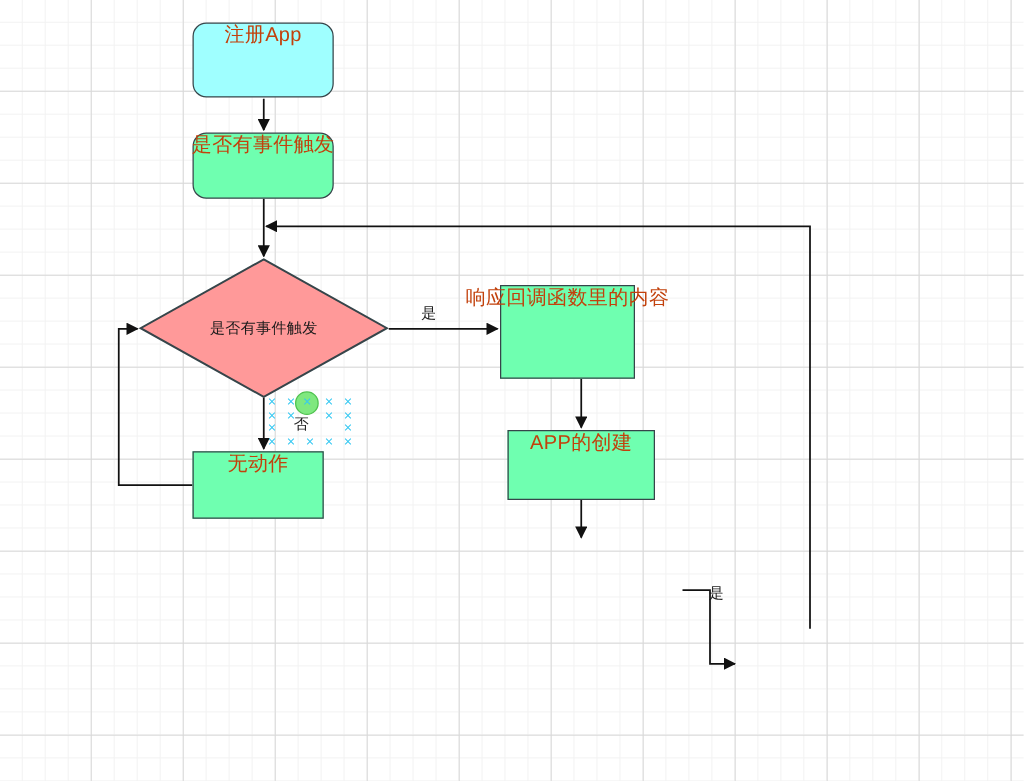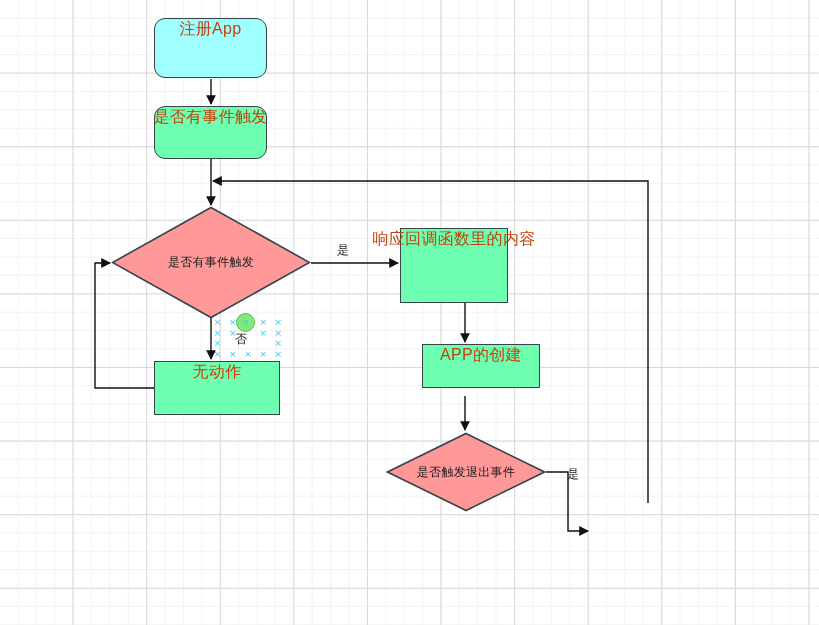--- a/index.html
+++ b/index.html
@@ -158,38 +158,32 @@
     <span class="node-label">是否有事件触发</span>
   </div>
 
   <div class="diamond-wrap" style="left:111px; top:206px; width:200px; height:113px;">
     <svg width="200" height="113" viewBox="0 0 200 113">
       <polygon points="100,1.5 198.5,56.5 100,111.5 1.5,56.5" fill="#FF9999" stroke="#36454A" stroke-width="1.6"></polygon>
     </svg>
     <div class="diamond-label">是否有事件触发</div>
   </div>
 
-  <div class="node rect" style="left:154px; top:361px; width:126px; height:54px; background:#6FFFB0;">
+  <div class="node rect" style="left:154px; top:361px; width:105px; height:54px; background:#6FFFB0;">
     <span class="node-label">无动作</span>
   </div>
 
   <div class="node rect" style="left:400px; top:228px; width:108px; height:75px; background:#6FFFB0;">
     <span class="node-label">响应回调函数里的内容</span>
   </div>
 
-  <div class="node rect" style="left:406px; top:344px; width:118px; height:44px; background:#6FFFB0;margin-left:16px;">
+  <div class="node rect" style="left:406px; top:344px; width:118px; height:56px; background:#6FFFB0;">
     <span class="node-label">APP的创建</span>
   </div>
 
-  <div class="diamond-wrap" style="left:386px; top:432px; width:160px; height:80px;">
-    <svg width="160" height="80" viewBox="0 0 160 80">
-      <polygon points="80,1.5 158.5,40 80,78.5 1.5,40" fill="#FF9999" stroke="#36454A" stroke-width="1.6"></polygon>
-    </svg>
-    <div class="diamond-label">是否触发退出事件</div>
-  </div>
 
 
   <div class="edge-label" style="left:337px; top:242px;">是</div>
 
   <div class="edge-label" style="left:235px; top:331px;">否</div>
 
   <div class="edge-label" style="left:567px; top:466px;">是</div>
 
   <div class="select-overlay" style="left:210px; top:318px; width:76px; height:42px;
               grid-template-columns:repeat(5,1fr); grid-template-rows:repeat(4,1fr);">

